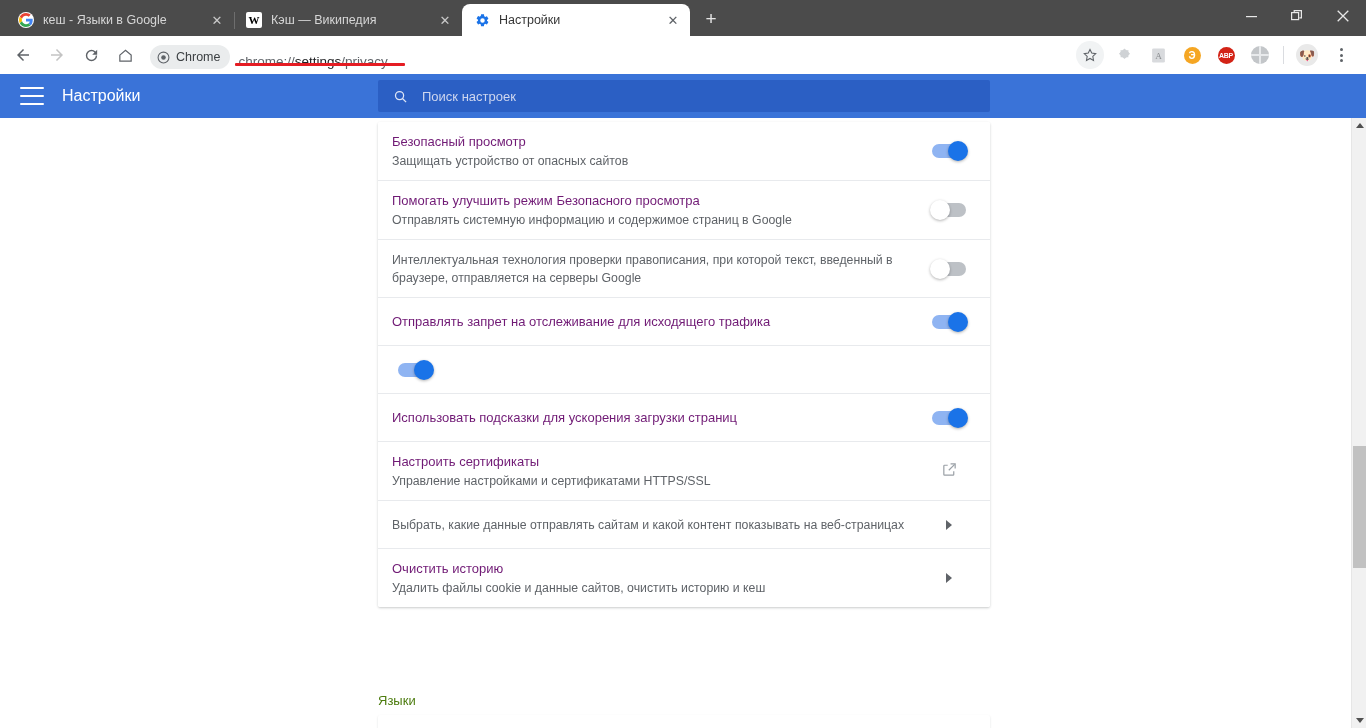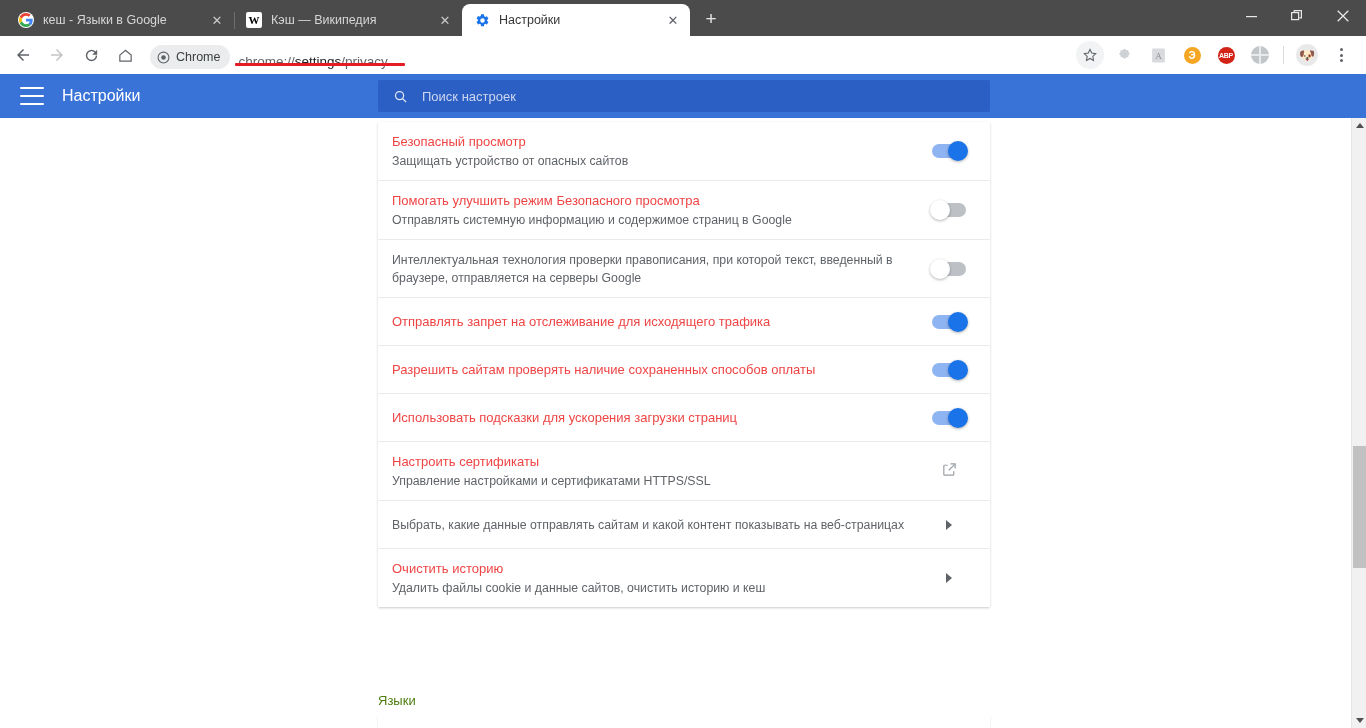--- a/index.html
+++ b/index.html
@@ -253,21 +253,21 @@
   .row {
     display: flex; align-items: center;
     padding: 0 18px 0 14px;
     min-height: 48px;
     border-bottom: 1px solid #e8eaed;
     background: #fff;
   }
   .row:last-child { border-bottom: 0; }
   .row-text { flex: 1 1 auto; padding: 10px 16px 10px 0; }
   .row-title {
-    font-size: 13px; color: #ef4444; line-height: 19px;
+    font-size: 13px; color: #701a75; line-height: 19px;
   }
   .row-sub {
     font-size: 12.3px; color: #5f6368; line-height: 18px; margin-top: 1px;
   }
   .row-control { flex: 0 0 auto; display: flex; align-items: center; justify-content: center; width: 46px; }
 
   
   .toggle {
     width: 34px; height: 14px;
     border-radius: 7px;
@@ -538,23 +538,20 @@
         <div class="row-title">Отправлять запрет на отслеживание для исходящего трафика</div>
       </div>
       <div class="row-control">
         <div class="toggle on">
             <span class="knob"></span>
           </div>
       </div>
     </div>
 
     <div class="row">
-      <div class="row-text">
-        <div class="row-title">Разрешить сайтам проверять наличие сохраненных способов оплаты</div>
-      </div>
       <div class="row-control">
         <div class="toggle on">
             <span class="knob"></span>
           </div>
       </div>
     </div>
 
     <div class="row">
       <div class="row-text">
         <div class="row-title">Использовать подсказки для ускорения загрузки страниц</div>

